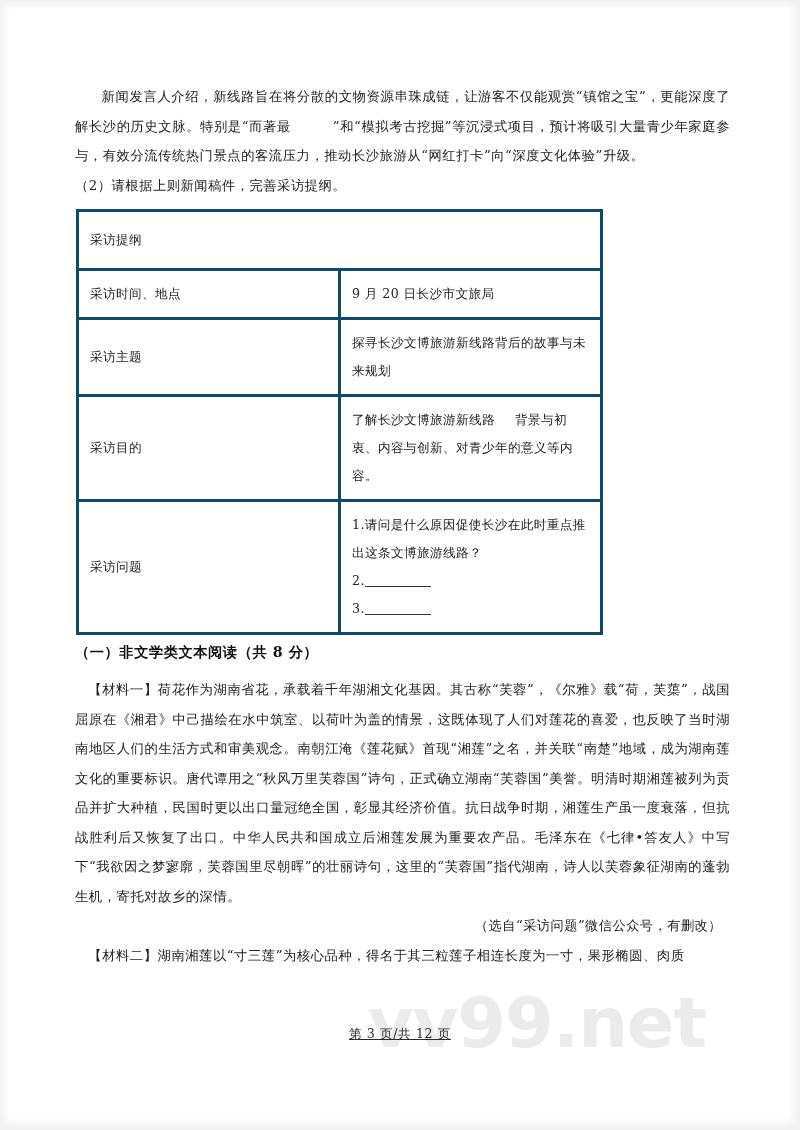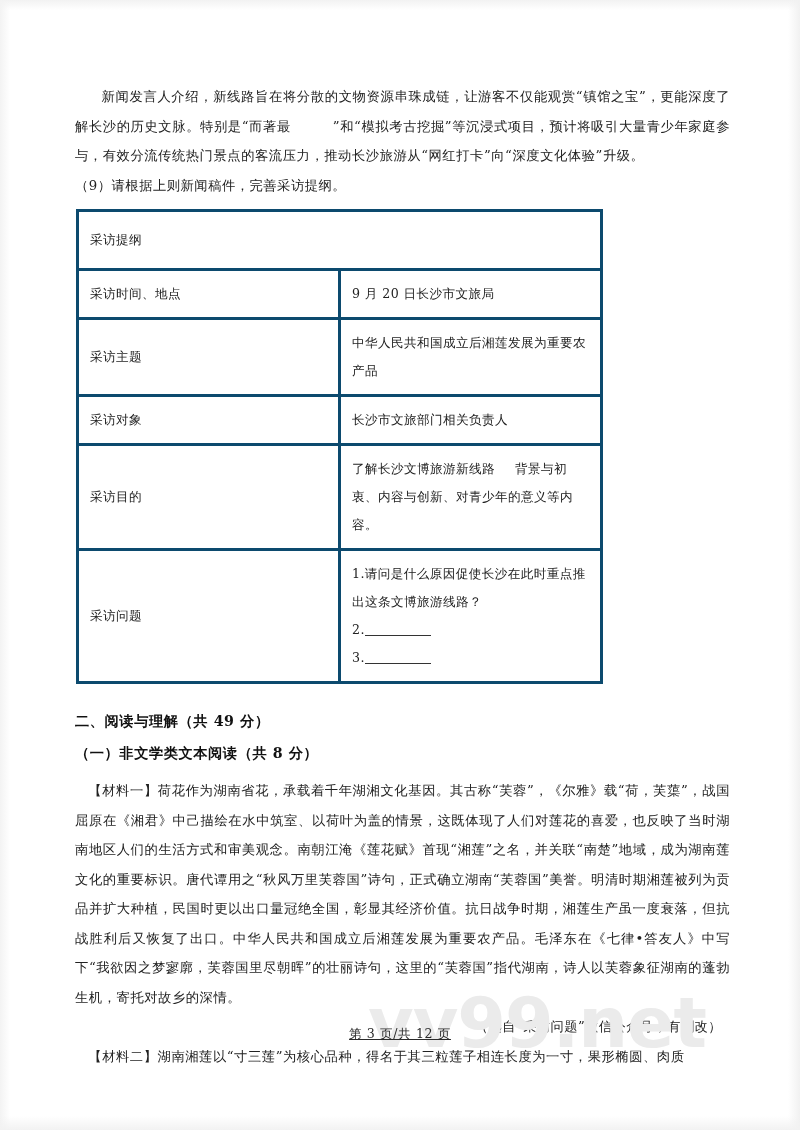--- a/index.html
+++ b/index.html
@@ -182,55 +182,50 @@
 
   <div class="edge-shade-top"></div>
   <div class="edge-shade-left"></div>
   <div class="edge-shade-right"></div>
   <div class="edge-shade-bottom"></div>
 
   <div class="content">
 
     <p class="para indent"><span>新闻发言人介绍，新线路旨在将分散的文物资源串珠成链，让游客不仅能观赏“镇馆之宝”，更能深度了解长沙的历史文脉。特别是“而著最</span><span class="gapfill"></span><span>”和“模拟考古挖掘”等沉浸式项目，预计将吸引大量青少年家庭参与，有效分流传统热门景点的客流压力，推动长沙旅游从“网红打卡”向“深度文化体验”升级。</span></p>
 
-    <p class="qline">（9）请根据上则新闻稿件，完善采访提纲。</p>
+    <p class="qline">（2）请根据上则新闻稿件，完善采访提纲。</p>
 
     <table class="outline-table">
       <tbody>
         <tr>
           <td class="title-cell" colspan="2">采访提纲</td>
         </tr>
         <tr>
           <td class="label-col">采访时间、地点</td>
           <td>9 月 20 日长沙市文旅局</td>
         </tr>
         <tr>
           <td class="label-col">采访主题</td>
-          <td>中华人民共和国成立后湘莲发展为重要农产品</td>
-        </tr>
-        <tr>
-          <td class="label-col">采访对象</td>
-          <td>长沙市文旅部门相关负责人</td>
+          <td>探寻长沙文博旅游新线路背后的故事与未来规划</td>
         </tr>
         <tr>
           <td class="label-col">采访目的</td>
           <td class="purpose-cell"><span>了解长沙文博旅游新线路</span><span class="purpose-gap"></span><span>背景与初衷、内容与创新、对青少年的意义等内容。</span></td>
         </tr>
         <tr>
           <td class="label-col">采访问题</td>
           <td class="questions-cell">
             <div>1.请问是什么原因促使长沙在此时重点推出这条文博旅游线路？</div>
             <div><span>2.</span><span class="blank-underline"></span></div>
             <div><span>3.</span><span class="blank-underline"></span></div>
           </td>
         </tr>
       </tbody>
     </table>
 
-    <p class="sec-head main">二、阅读与理解（共 49 分）</p>
     <p class="sec-head sub">（一）非文学类文本阅读（共 8 分）</p>
 
     <p class="para indent-1 passage">【材料一】荷花作为湖南省花，承载着千年湖湘文化基因。其古称“芙蓉”，《尔雅》载“荷，芙蕖”，战国屈原在《湘君》中己描绘在水中筑室、以荷叶为盖的情景，这既体现了人们对莲花的喜爱，也反映了当时湖南地区人们的生活方式和审美观念。南朝江淹《莲花赋》首现“湘莲”之名，并关联“南楚”地域，成为湖南莲文化的重要标识。唐代谭用之“秋风万里芙蓉国”诗句，正式确立湖南“芙蓉国”美誉。明清时期湘莲被列为贡品并扩大种植，民国时更以出口量冠绝全国，彰显其经济价值。抗日战争时期，湘莲生产虽一度衰落，但抗战胜利后又恢复了出口。中华人民共和国成立后湘莲发展为重要农产品。毛泽东在《七律•答友人》中写下“我欲因之梦寥廓，芙蓉国里尽朝晖”的壮丽诗句，这里的“芙蓉国”指代湖南，诗人以芙蓉象征湖南的蓬勃生机，寄托对故乡的深情。</p>
     <p class="source-line">（选自“采访问题”微信公众号，有删改）</p>
 
     <p class="para indent-1">【材料二】湖南湘莲以“寸三莲”为核心品种，得名于其三粒莲子相连长度为一寸，果形椭圆、肉质</p>
 
   </div>
 
   <div class="watermark">vv99.net</div>

